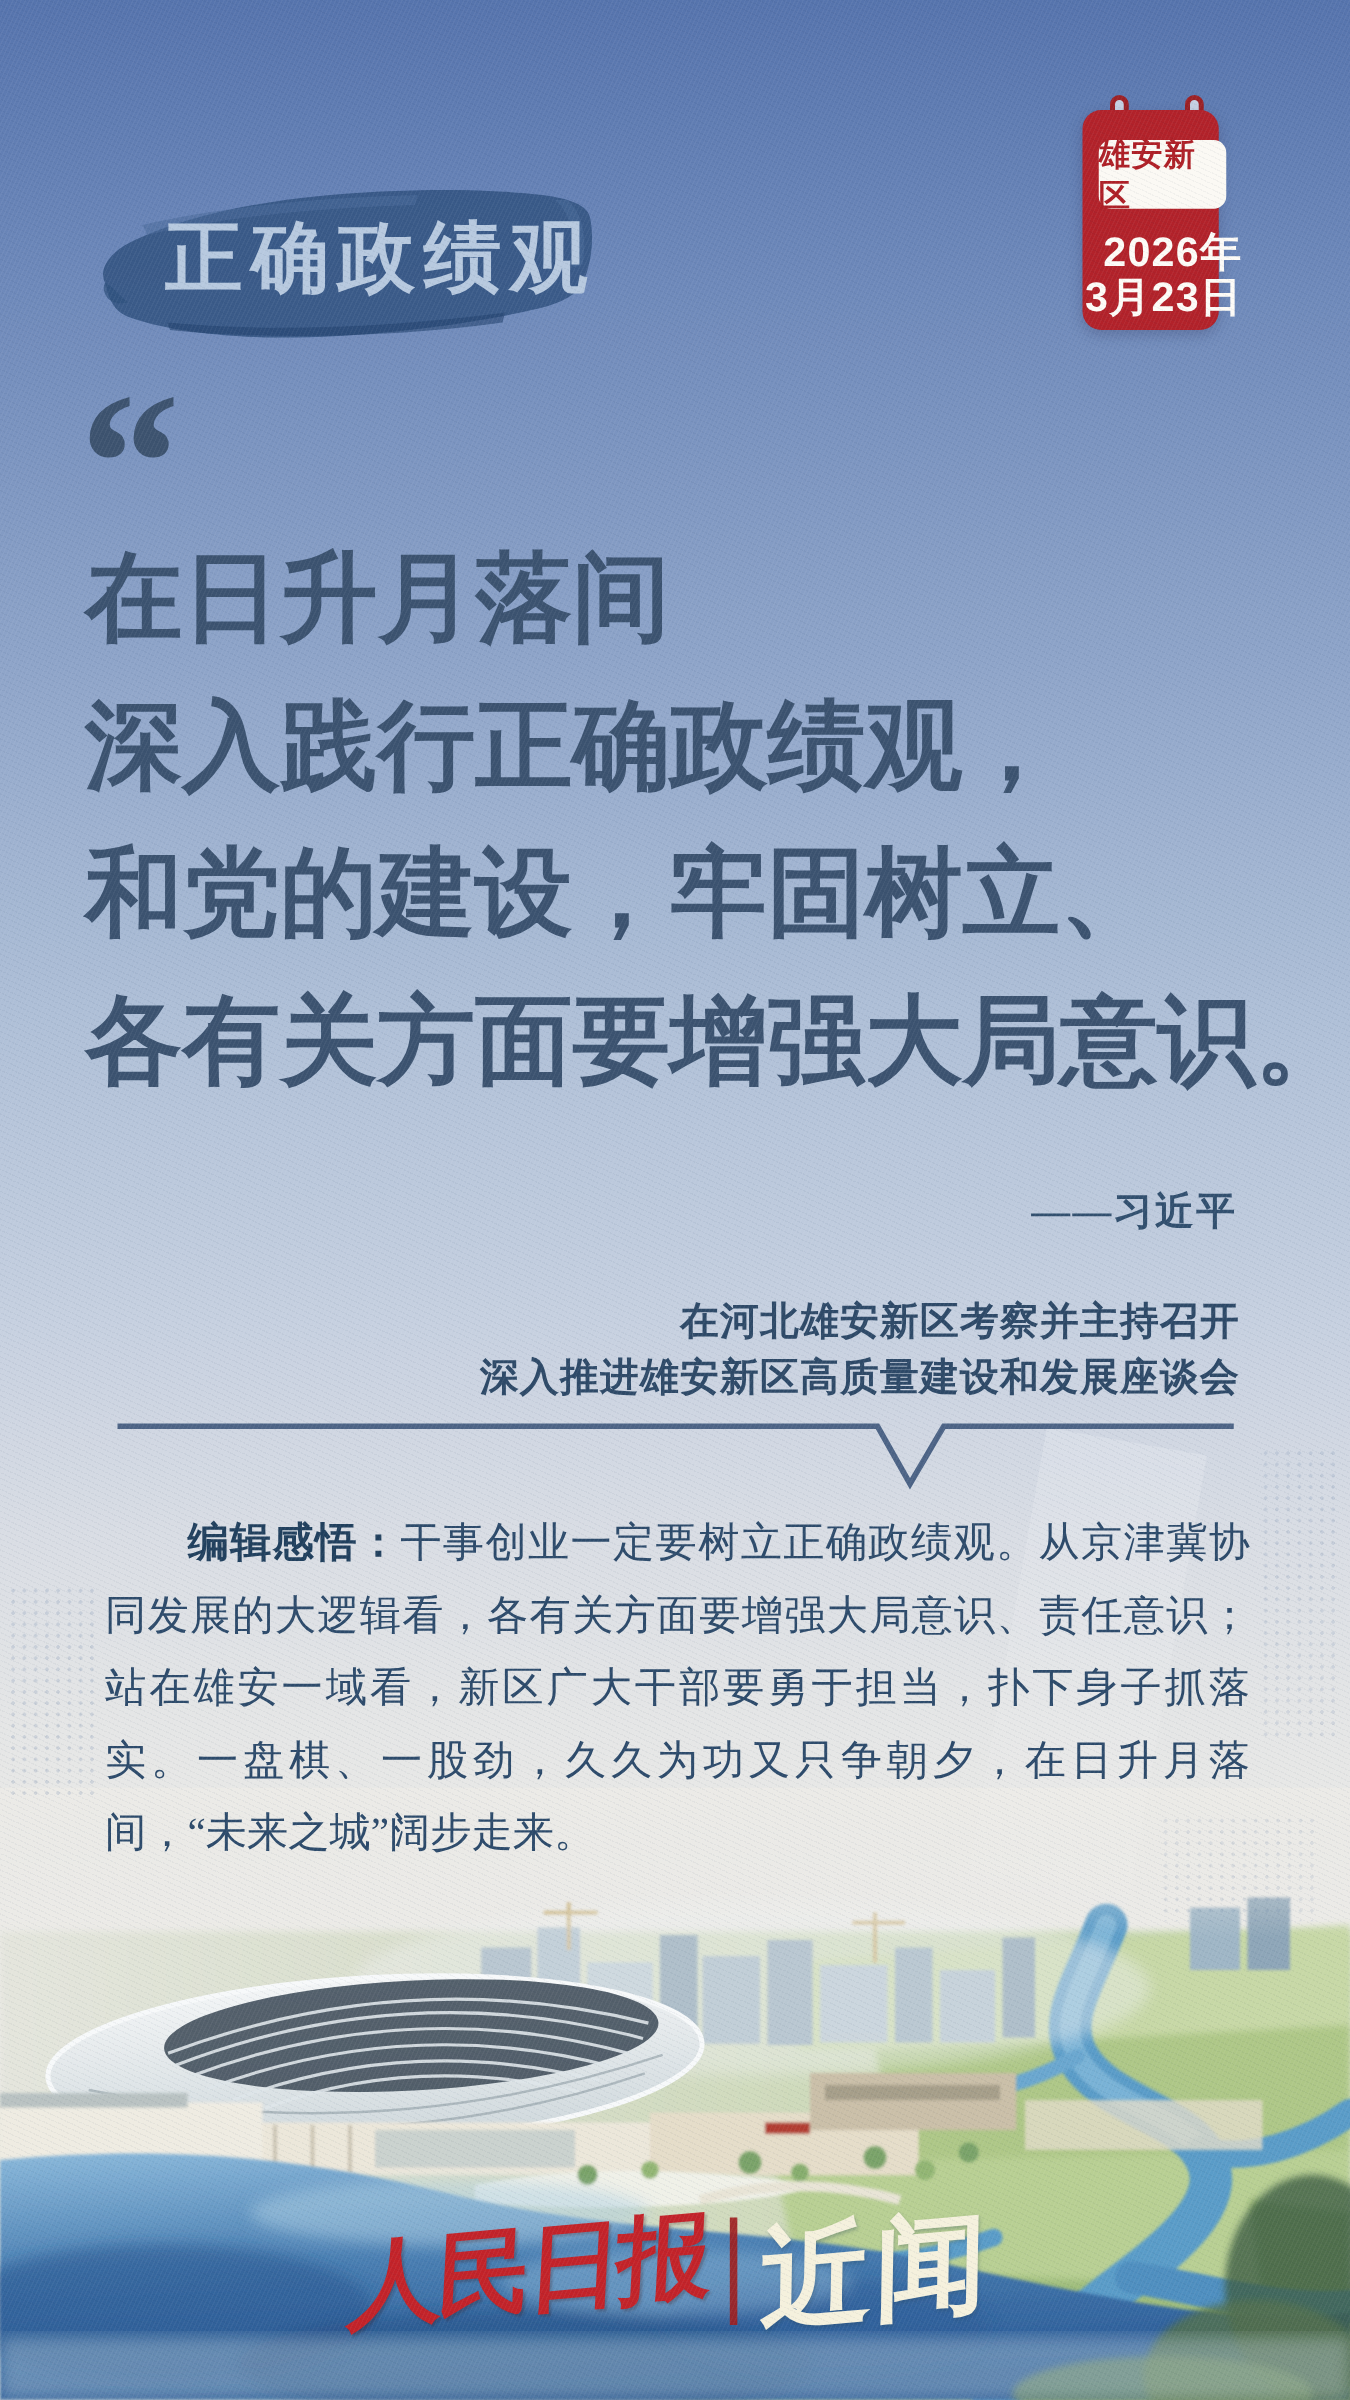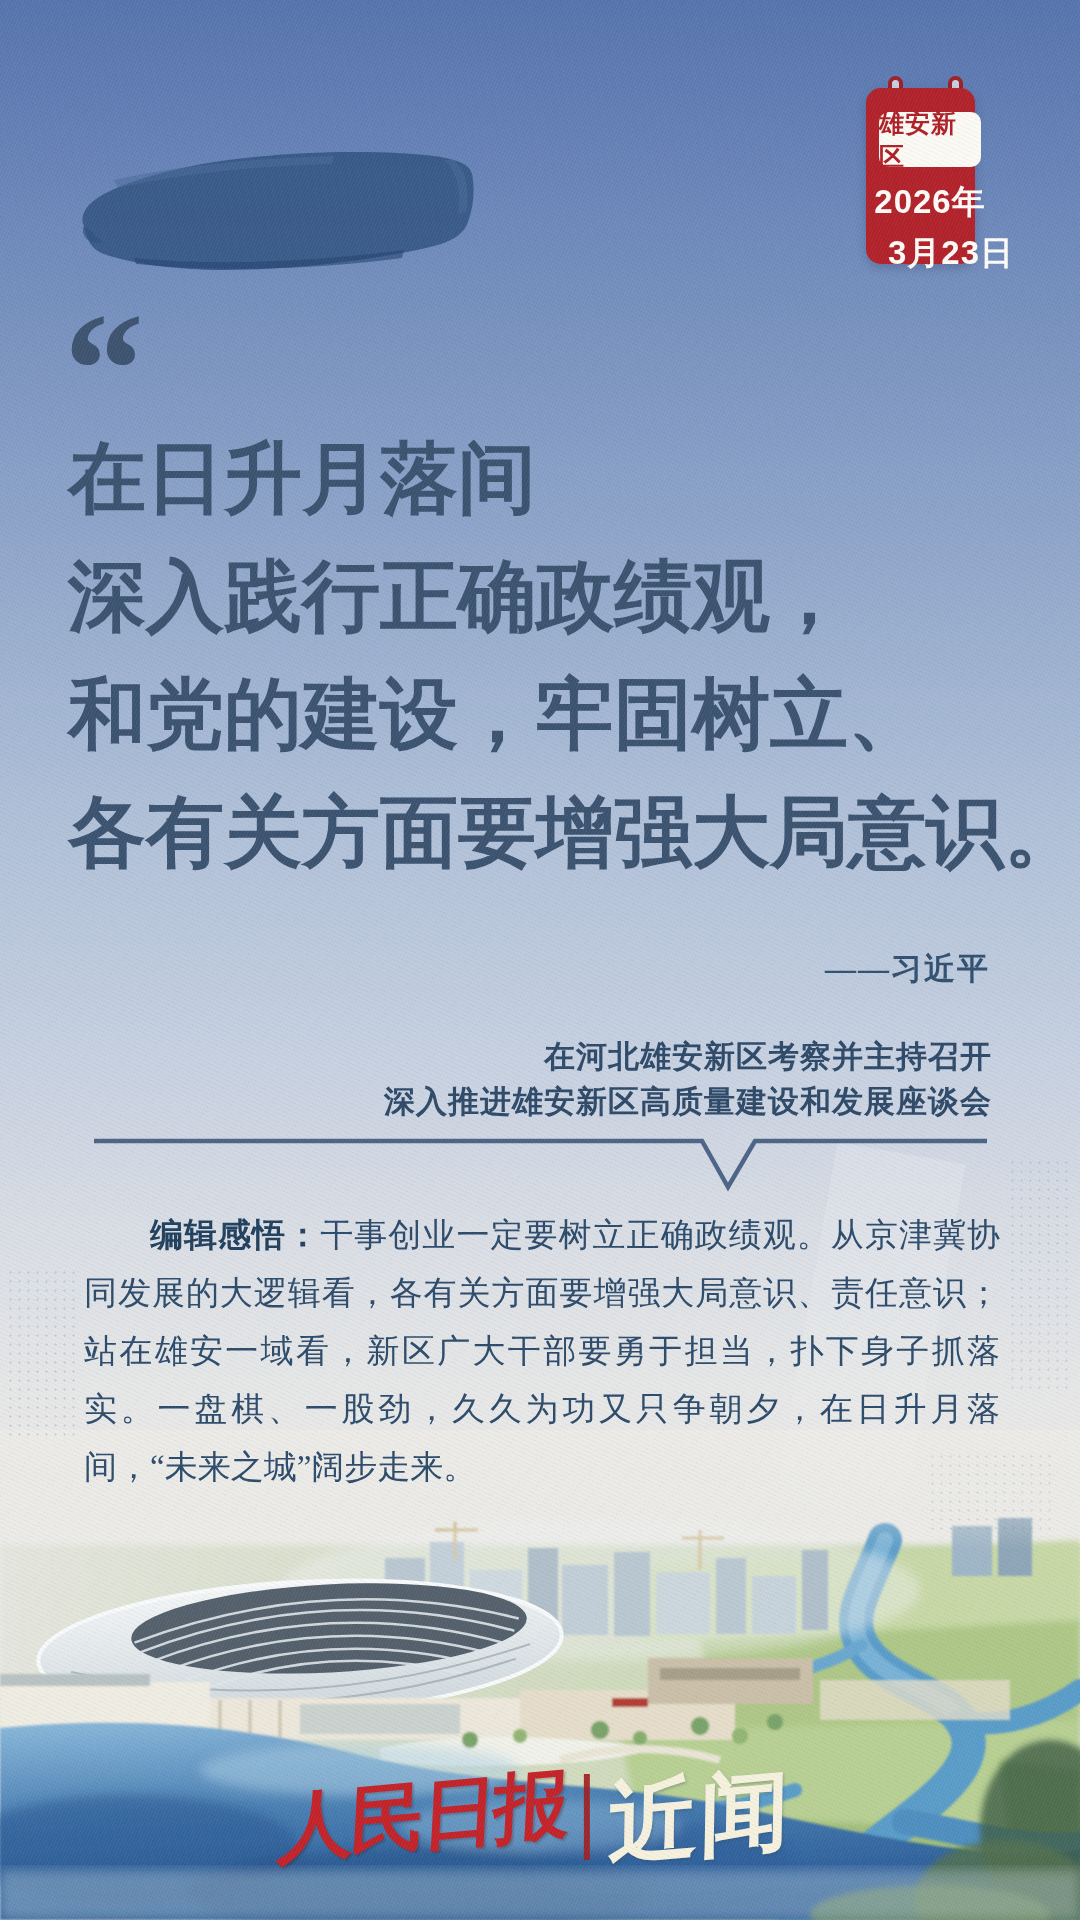--- a/index.html
+++ b/index.html
@@ -36,25 +36,25 @@
     background:#b2222a; border-radius:15px;
     box-shadow:0 4px 10px rgba(40,40,80,.25);
   }
   .cal-loc{
     position:absolute; left:13px; top:24px; width:102px; height:55px;
     background:#fbf9f4; border-radius:10px;
     color:#ae1f26; font-size:25px; font-weight:700; letter-spacing:1px;
     display:flex; align-items:center; justify-content:center;
   }
   .cal-year,.cal-day{
-    position:absolute; left:0; width:128px; text-align:center;
+    position:absolute; left:0; width:128px; text-align:right;
     color:#fdfbf7; font-family:"Liberation Sans","DejaVu Sans",sans-serif;
     font-size:33px; font-weight:600; letter-spacing:1px;
   }
-  .cal-year{top:92px;} .cal-day{top:143px;padding-left:21px;}
+  .cal-year{top:92px;} .cal-day{top:128px;}
   
   .quote-mark-open{
     position:absolute; left:64px; top:290px;
     font-size:160px; font-weight:700; color:#3d536f; line-height:1;
   }
   .quote-lines{
     position:absolute; left:68px; top:420px; width:990px;
     font-size:78px; font-weight:700; color:#3c5370; line-height:118px;
     white-space:nowrap;
   }
@@ -268,20 +268,21 @@
   <div class="title-block">
     <svg width="402" height="155" viewBox="0 0 402 155">
       <path d="M10,96 C4,84 16,70 34,62 C70,45 120,33 180,27 C240,21 310,20 360,26 C382,29 396,34 398,44
                C401,58 400,76 394,92 C390,104 378,112 356,117 C300,130 220,140 150,140
                C100,140 55,133 30,124 C16,119 13,108 10,96 Z" fill="#2f517e" opacity="0.82"></path>
       <path d="M10,96 C6,104 14,116 28,112 C20,104 14,98 10,96 Z" fill="#2f517e" opacity="0.7"></path>
       <path d="M40,50 C100,36 180,28 260,26 L258,34 C180,36 104,44 44,58 Z" fill="#4a6c9a" opacity="0.55"></path>
       <path d="M60,128 C140,136 240,132 330,120 L328,128 C240,140 140,142 62,134 Z" fill="#24456f" opacity="0.6"></path>
       <path d="M370,30 C382,40 388,60 384,84 L392,82 C396,60 392,40 380,30 Z" fill="#4a6c9a" opacity="0.5"></path>
     </svg>
+    <div class="title-text">正确政绩观</div>
   </div>
 
   <div class="calendar">
     <div class="cal-ring ring-l"></div>
     <div class="cal-ring ring-r"></div>
     <div class="cal-body">
       <div class="cal-loc">雄安新区</div>
       <div class="cal-year">2026年</div>
       <div class="cal-day">3月23日</div>
     </div>

